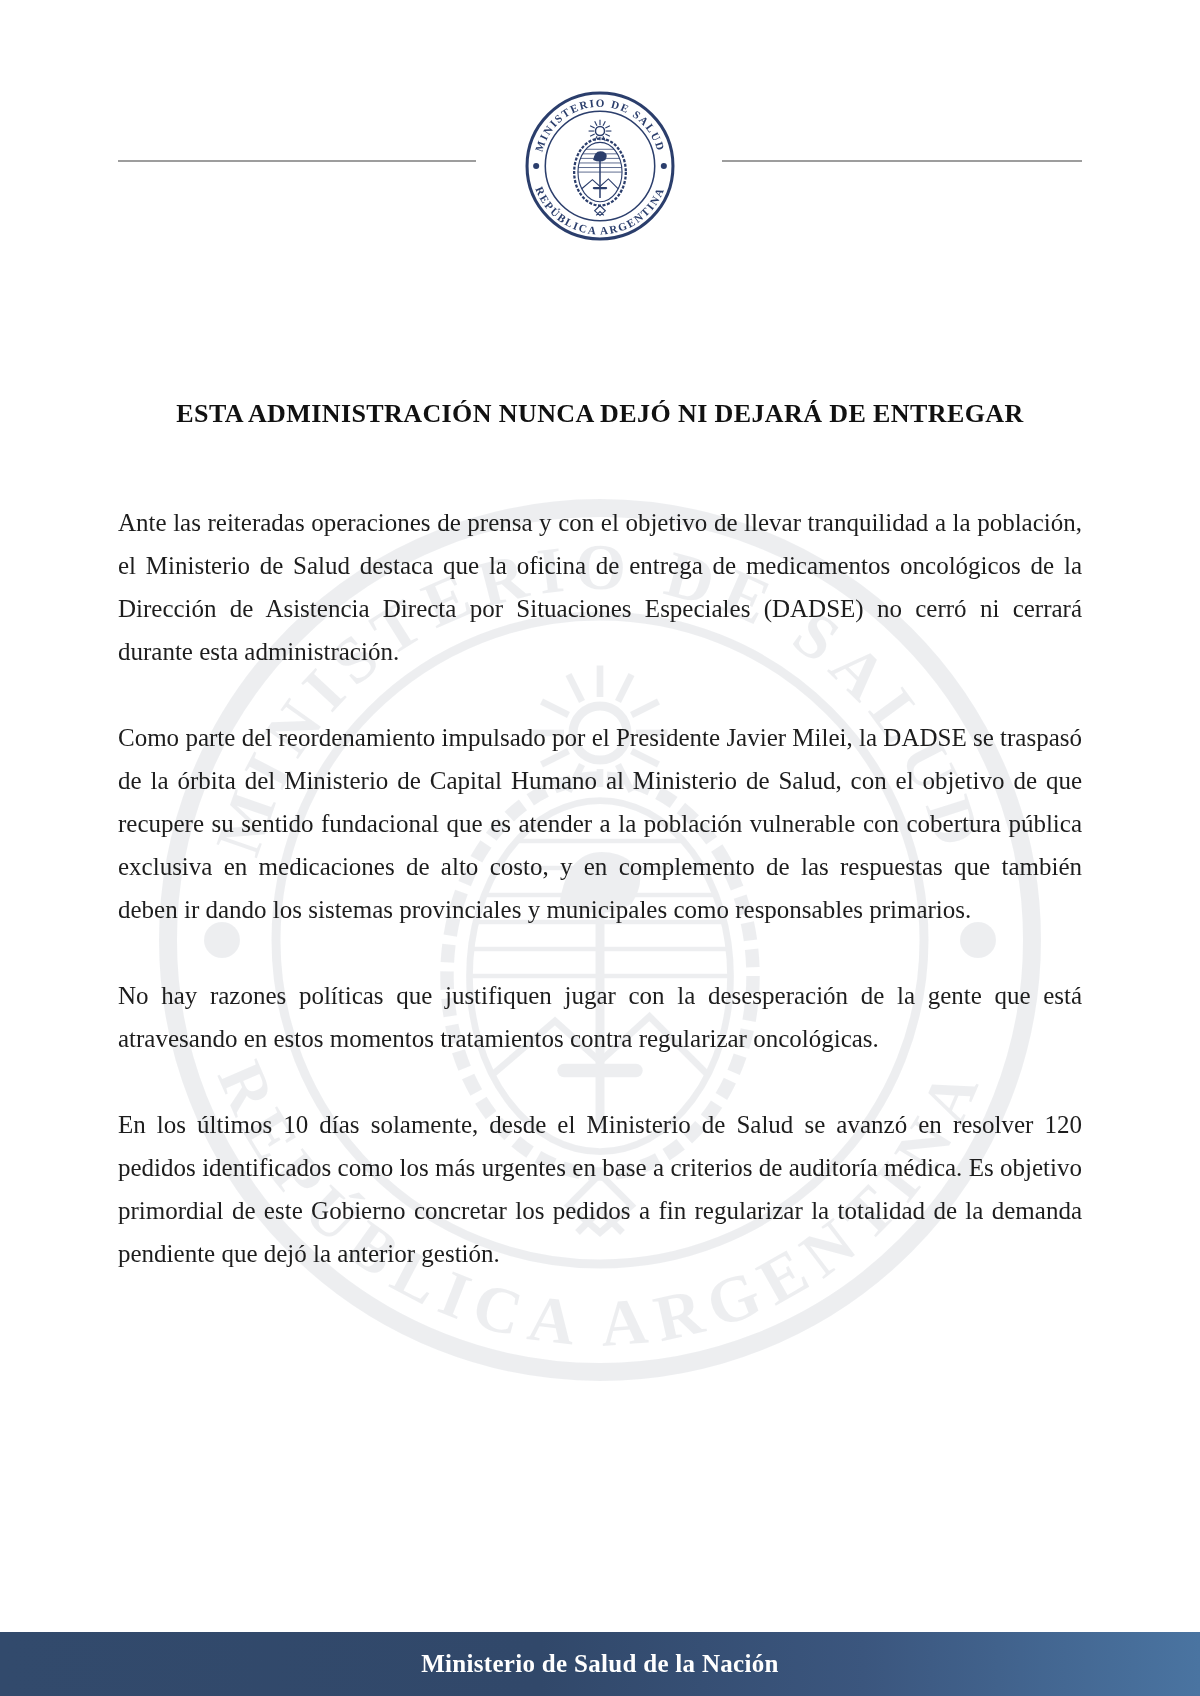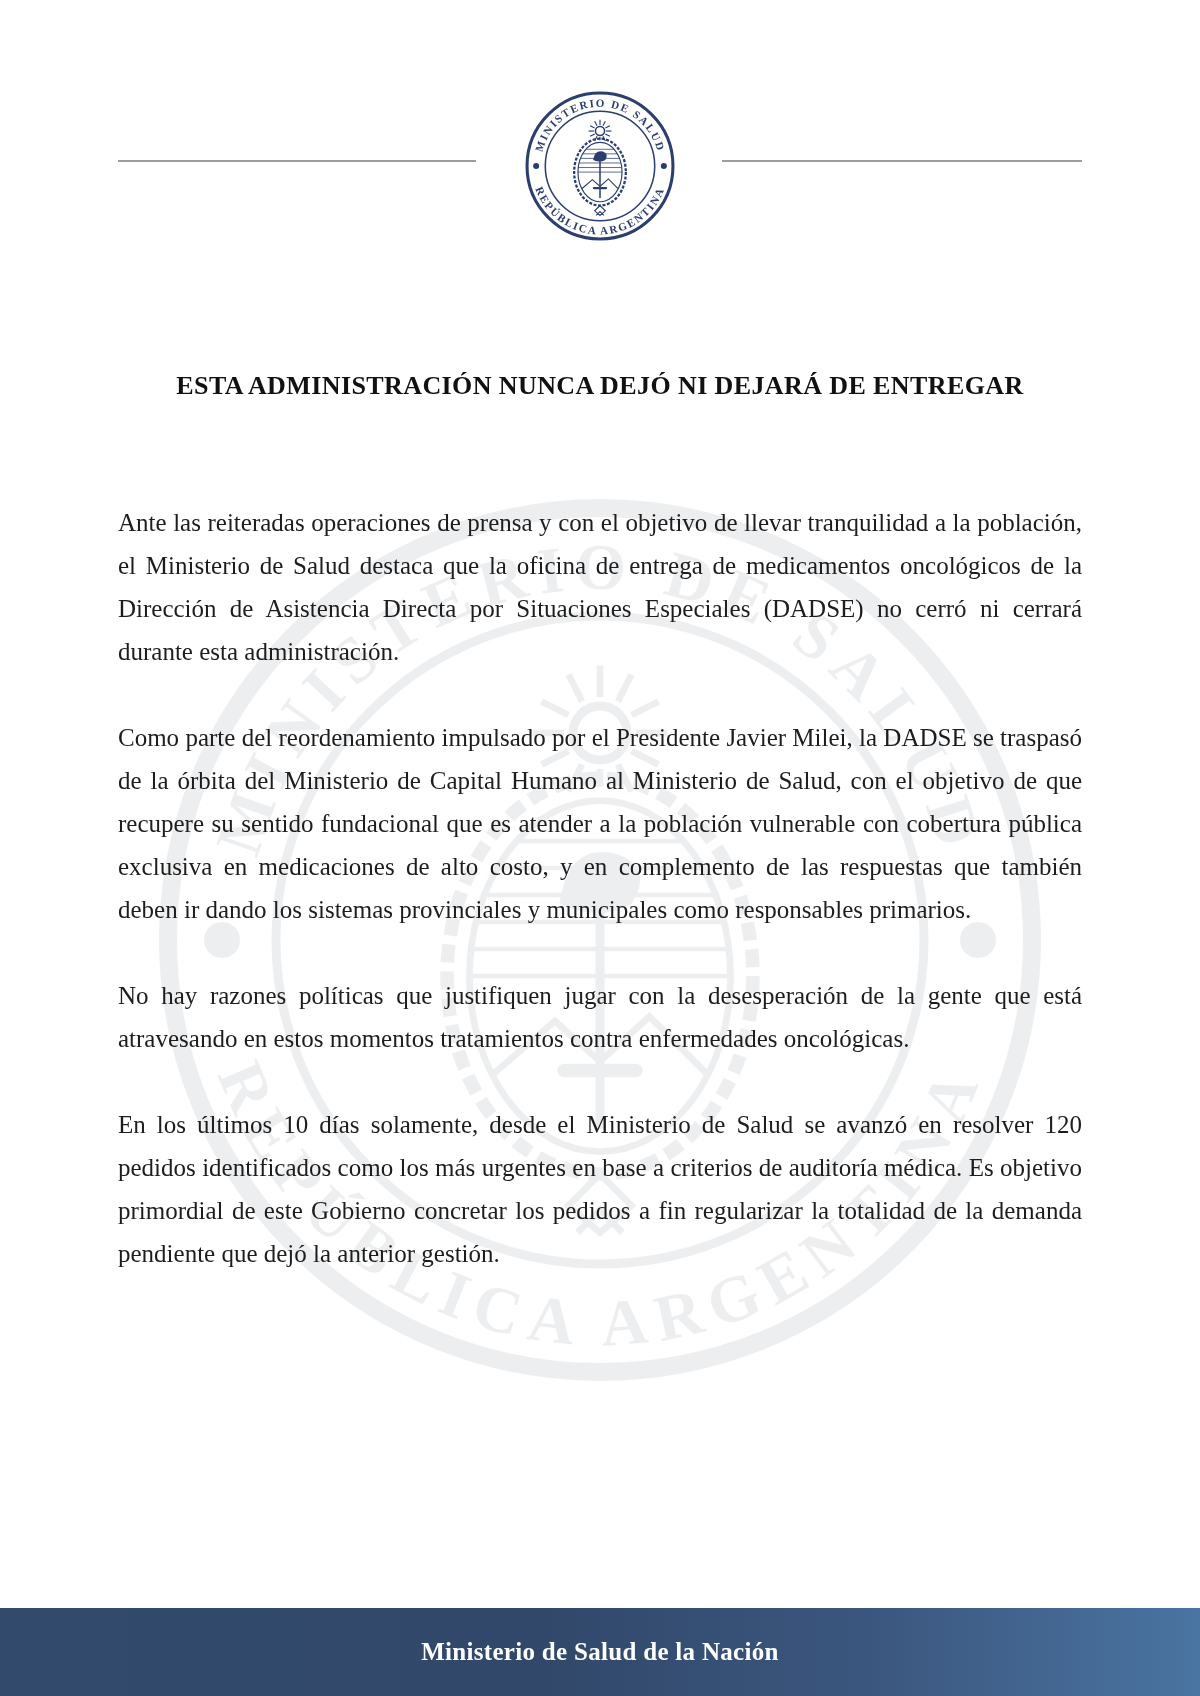--- a/index.html
+++ b/index.html
@@ -43,38 +43,38 @@
   .seal-text-bottom { font-size:14.5px; letter-spacing:2.4px; }
 
   
   .title {
     position:absolute; top:364px; left:0; width:100%;
     margin:0; text-align:center;
     font-size:26px; font-weight:bold; color:#111111;
     letter-spacing:0.4px;
     z-index:1;
   }
-  .title-line { display:block; line-height:43px; }
+  .title-line { display:block; line-height:43px;margin-top:28px; }
 
   
   .body {
     position:absolute; top:497px; left:118px; width:964px;
     z-index:1;
   }
   .body p {
     margin:4px 0 43px 0;
     font-size:25px; line-height:43px;
     color:#1d1d1d;
     text-align:justify;
   }
 
   
   .footer {
     position:absolute; left:0; bottom:0;
-    width:100%; height:88px;
+    width:100%; height:64px;
     display:flex; align-items:center; justify-content:center;
     background:linear-gradient(90deg,#324a6c 0%,#31486a 45%,#3b567e 72%,#4a74a1 100%);
     z-index:2;
   }
   .footer-label {
     color:#ffffff;
     font-size:25px; font-weight:bold;
     letter-spacing:0.3px;
   }
 </style>
@@ -186,21 +186,21 @@
     </g>
   </svg>
 
   <h1 class="title">
     <span class="title-line">ESTA ADMINISTRACIÓN NUNCA DEJÓ NI DEJARÁ DE ENTREGAR</span>
   </h1>
 
   <main class="body">
     <p>Ante las reiteradas operaciones de prensa y con el objetivo de llevar tranquilidad a la población, el Ministerio de Salud destaca que la oficina de entrega de medicamentos oncológicos de la Dirección de Asistencia Directa por Situaciones Especiales (DADSE) no cerró ni cerrará durante esta administración.</p>
     <p>Como parte del reordenamiento impulsado por el Presidente Javier Milei, la DADSE se traspasó de la órbita del Ministerio de Capital Humano al Ministerio de Salud, con el objetivo de que recupere su sentido fundacional que es atender a la población vulnerable con cobertura pública exclusiva en medicaciones de alto costo, y en complemento de las respuestas que también deben ir dando los sistemas provinciales y municipales como responsables primarios.</p>
-    <p>No hay razones políticas que justifiquen jugar con la desesperación de la gente que está atravesando en estos momentos tratamientos contra enfermedades oncológicas.</p>
+    <p>No hay razones políticas que justifiquen jugar con la desesperación de la gente que está atravesando en estos momentos tratamientos contra regularizar oncológicas.</p>
     <p>En los últimos 10 días solamente, desde el Ministerio de Salud se avanzó en resolver 120 pedidos identificados como los más urgentes en base a criterios de auditoría médica.  Es objetivo primordial de este Gobierno concretar los pedidos a fin regularizar la totalidad de la demanda pendiente que dejó la anterior gestión.</p>
   </main>
 
   <footer class="footer">
     <span class="footer-label">Ministerio de Salud de la Nación</span>
   </footer>
 
 </div>
 
 </body></html>

